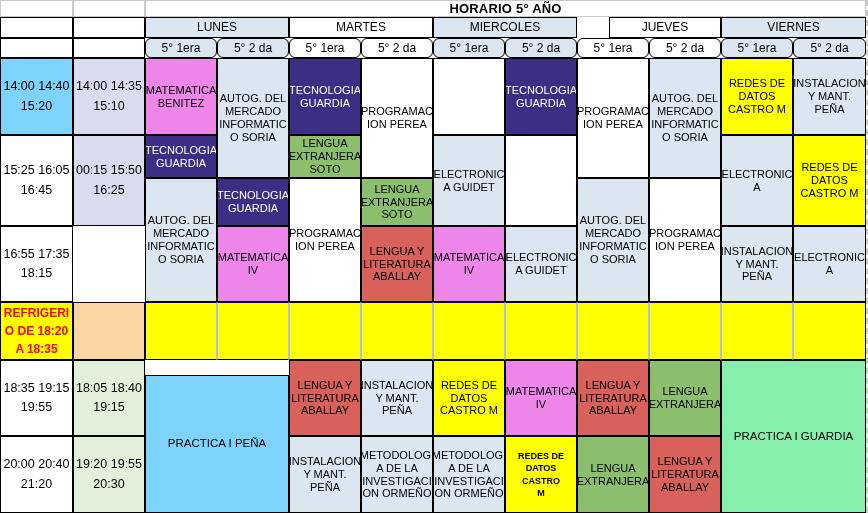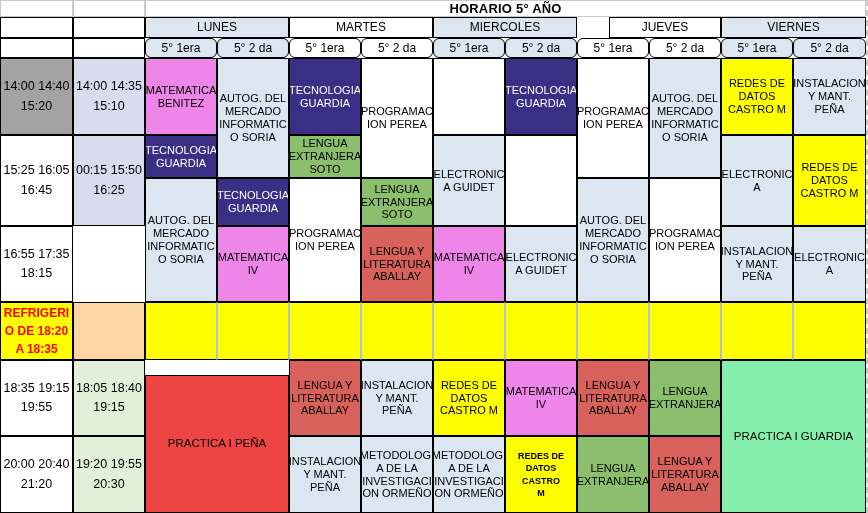--- a/index.html
+++ b/index.html
@@ -55,21 +55,21 @@
     <div class="cell sub" style="grid-area: 3 / 3 / span 1 / span 1; background: rgb(220, 230, 241);">5° 1era</div>
     <div class="cell sub" style="grid-area: 3 / 4 / span 1 / span 1; background: rgb(220, 230, 241);">5° 2 da</div>
     <div class="cell sub" style="grid-area: 3 / 5 / span 1 / span 1; background: rgb(255, 255, 255);">5° 1era</div>
     <div class="cell sub" style="grid-area: 3 / 6 / span 1 / span 1; background: rgb(255, 255, 255);">5° 2 da</div>
     <div class="cell sub" style="grid-area: 3 / 7 / span 1 / span 1; background: rgb(220, 230, 241);">5° 1era</div>
     <div class="cell sub" style="grid-area: 3 / 8 / span 1 / span 1; background: rgb(220, 230, 241);">5° 2 da</div>
     <div class="cell sub" style="grid-area: 3 / 9 / span 1 / span 1; background: rgb(255, 255, 255);">5° 1era</div>
     <div class="cell sub" style="grid-area: 3 / 10 / span 1 / span 1; background: rgb(255, 255, 255);">5° 2 da</div>
     <div class="cell sub" style="grid-area: 3 / 11 / span 1 / span 1; background: rgb(220, 230, 241);">5° 1era</div>
     <div class="cell sub" style="grid-area: 3 / 12 / span 1 / span 1; background: rgb(220, 230, 241);">5° 2 da</div>
-    <div class="cell time" style="grid-area: 4 / 1 / span 1 / span 1; background: #a3a3a3;">14:00 14:40
+    <div class="cell time" style="grid-area: 4 / 1 / span 1 / span 1; background: #7dd3fc;">14:00 14:40
 15:20</div>
     <div class="cell time" style="grid-area: 5 / 1 / span 2 / span 1; background: rgb(255, 255, 255);">15:25 16:05
 16:45</div>
     <div class="cell time" style="grid-area: 7 / 1 / span 1 / span 1; background: rgb(255, 255, 255);">16:55 17:35
 18:15</div>
     <div class="cell time redtext" style="grid-area: 8 / 1 / span 1 / span 1; background: rgb(255, 255, 0); color: rgb(255, 0, 0);">REFRIGERI
 O DE 18:20
 A 18:35</div>
     <div class="cell time" style="grid-area: 9 / 1 / span 1 / span 1; background: rgb(255, 255, 255);">18:35 19:15
 19:55</div>
@@ -93,21 +93,21 @@
 INFORMATIC
 O SORIA</div>
     <div class="cell" style="grid-area: 4 / 4 / span 2 / span 1; background: rgb(220, 230, 241);">AUTOG. DEL
 MERCADO
 INFORMATIC
 O SORIA</div>
     <div class="cell wt" style="grid-area: 6 / 4 / span 1 / span 1; background: rgb(59, 46, 133);">TECNOLOGIA
 GUARDIA</div>
     <div class="cell" style="grid-area: 7 / 4 / span 1 / span 1; background: rgb(238, 134, 233);">MATEMATICA
 IV</div>
-    <div class="cell big-merge" style="grid-area: 9 / 3 / span 2 / span 2; background: #ef4444; margin-top: 15px;">PRACTICA I PEÑA</div>
+    <div class="cell big-merge" style="grid-area: 9 / 3 / span 2 / span 2; background: #7dd3fc; margin-top: 15px;">PRACTICA I PEÑA</div>
     <div class="cell wt" style="grid-area: 4 / 5 / span 1 / span 1; background: rgb(59, 46, 133);">TECNOLOGIA
 GUARDIA</div>
     <div class="cell" style="grid-area: 5 / 5 / span 1 / span 1; background: rgb(140, 191, 109);">LENGUA
 EXTRANJERA
 SOTO</div>
     <div class="cell" style="grid-area: 6 / 5 / span 2 / span 1; background: rgb(255, 255, 255);">PROGRAMAC
 ION PEREA</div>
     <div class="cell" style="grid-area: 9 / 5 / span 1 / span 1; background: rgb(216, 98, 91);">LENGUA Y
 LITERATURA
 ABALLAY</div>

